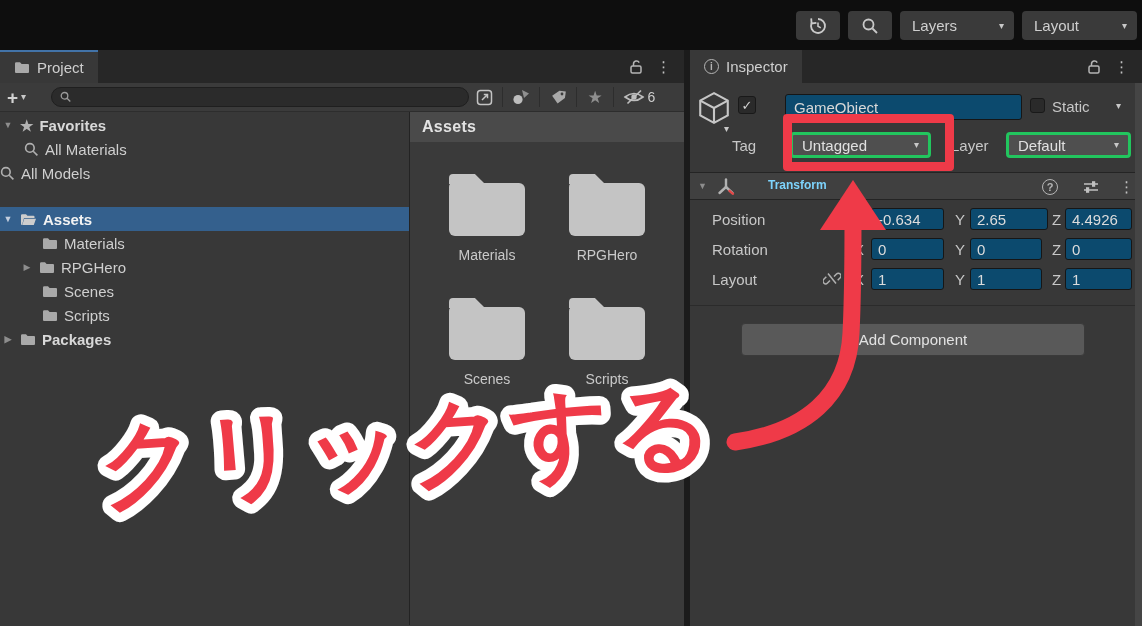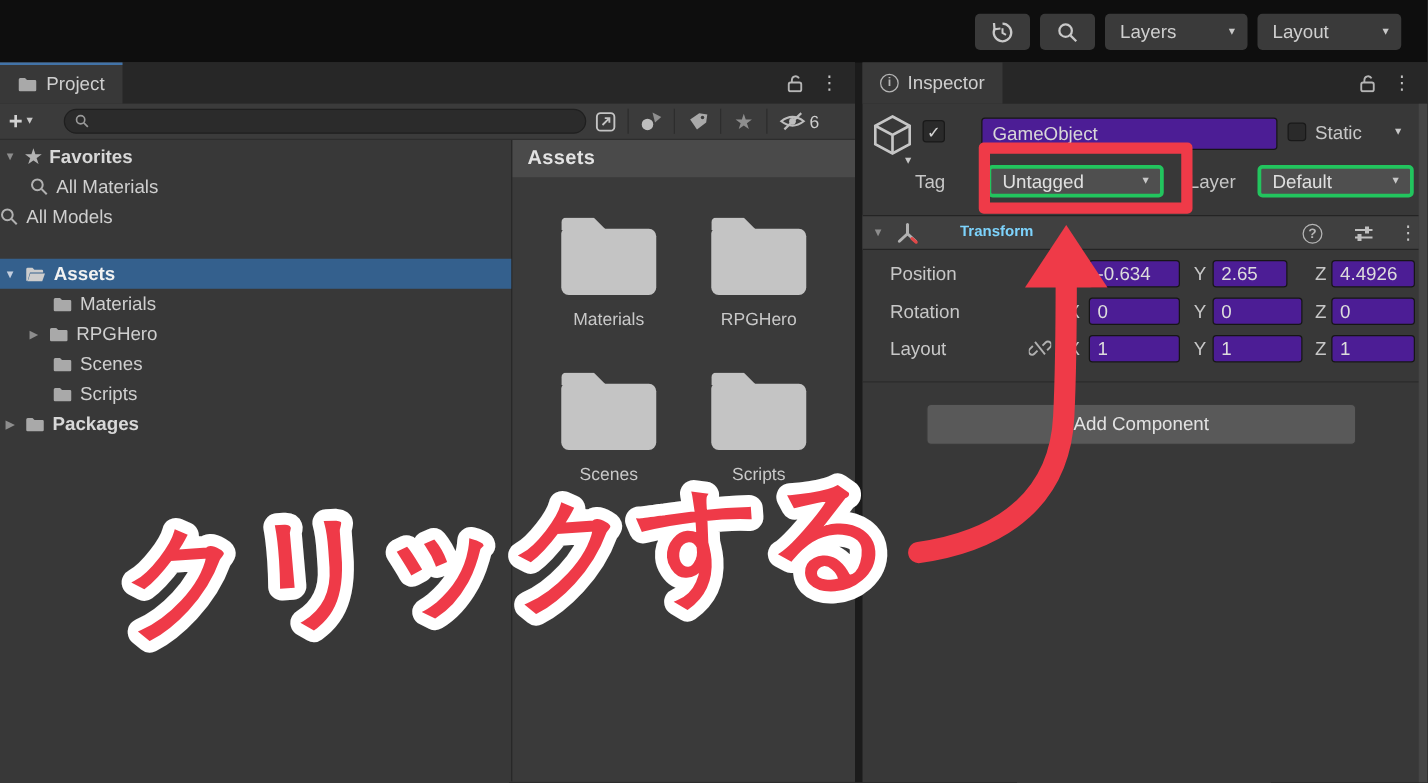--- a/index.html
+++ b/index.html
@@ -7,21 +7,21 @@
   body {
     position: relative;
     background:#1b1b1b;
     font-family:"Liberation Sans", sans-serif;
     overflow:hidden;
     color:#c9c9c9;
     -webkit-font-smoothing: antialiased;
   }
   
   .topbar { position:absolute; left:0; top:0; width:1142px; height:50px; background:#0e0e0e; }
-  .topbar-right { position:absolute; right:21px; top:11px; display:flex; gap:8px; }
+  .topbar-right { position:absolute; right:5px; top:11px; display:flex; gap:8px; }
   .tb-btn { height:29px; background:#3a3a3a; border-radius:4px; display:flex; align-items:center; justify-content:center; color:#cfcfcf; }
   .tb-icon-btn { width:44px; }
   .tb-dd { padding:0 10px 0 12px; font-size:15px; justify-content:space-between; }
   .tb-dd.layers { width:114px; }
   .tb-dd.layout { width:115px; }
   .caret { font-size:10px; color:#c8c8c8; line-height:1; }
   
   .panel { position:absolute; background:#383838; }
   .tabbar { height:33px; background:#272727; display:flex; align-items:stretch; }
   .tab { background:#383838; display:flex; align-items:center; gap:7px; padding:0 14px; font-size:15px; color:#cfcfcf; position:relative; }
@@ -52,21 +52,21 @@
   .abody { flex:1; background:#3a3a3a; position:relative; }
   .fcell { position:absolute; width:112px; display:flex; flex-direction:column; align-items:center; }
   .bigfolder { width:76px; height:53px; background:#c4c4c4; border-radius:4px 6px 6px 6px; position:relative; margin-top:13px; }
   .bigfolder::before { content:""; position:absolute; top:-9px; left:0; width:36px; height:10px; background:#c4c4c4; border-radius:4px 2px 0 0; clip-path:polygon(0 0,72% 0,100% 100%,0 100%); }
   .flabel { margin-top:11px; font-size:14px; color:#c9c9c9; }
   
   .inspector { left:690px; top:50px; width:452px; height:576px; }
   .insp-scroll { position:absolute; right:0; top:33px; width:7px; height:543px; background:#454545; }
   .abs { position:absolute; }
   .lbl { font-size:15px; color:#c7c7c7; }
-  .field { background:#4c1d95; border:1px solid #161616; border-radius:3px; height:22px; font-size:15px; color:#dcdcdc; display:flex; align-items:center; padding-left:6px; }
+  .field { background:#0c4a6e; border:1px solid #161616; border-radius:3px; height:22px; font-size:15px; color:#dcdcdc; display:flex; align-items:center; padding-left:6px; }
   .namefield { height:26px; width:237px; padding-left:8px; }
   .namefield input { background:transparent; border:none; outline:none; color:#d8d8d8; font-size:15px; width:100%; font-family:"Liberation Sans",sans-serif; }
   .checkbox { background:#2a2a2a; border:1px solid #191919; border-radius:3px; display:flex; align-items:center; justify-content:center; color:#d2d2d2; }
   .dropdown { background:#4f4f4f; border:3px solid #22c55e; border-radius:4px; height:26px; display:flex; align-items:center; justify-content:space-between; padding:0 9px; font-size:15px; color:#e0e0e0; }
   .thdr { left:0; top:122px; width:445px; height:28px; background:#404040; border-top:1px solid #242424; border-bottom:1px solid #242424; }
   .thdr .title { position:absolute; left:78px; top:5px; font-size:12px; font-weight:bold; color:#7dd3fc; }
   .circle-ico { width:16px; height:16px; border:1.5px solid #b5b5b5; border-radius:50%; display:flex; align-items:center; justify-content:center; font-size:11px; color:#b5b5b5; font-weight:bold; }
   .sect-line { left:0; top:255px; width:445px; height:1px; background:#2b2b2b; }
   .addbtn { left:51px; top:273px; width:344px; height:33px; background:#595959; border:1px solid #3a3a3a; border-radius:4px; display:flex; align-items:center; justify-content:center; font-size:15px; color:#e2e2e2; }
   
@@ -327,21 +327,21 @@
     </svg>
     <span class="abs dots" style="left:429px; top:6px">⋮</span>
   </div>
 
   <span class="abs lbl" style="left:22px; top:161px">Position</span>
   <span class="abs lbl" style="left:164px; top:161px">X</span>
   <div class="abs field" style="left:181px; top:158px; width:73px">
       <span>-0.634</span>
     </div>
   <span class="abs lbl" style="left:265px; top:161px">Y</span>
-  <div class="abs field" style="left:280px; top:158px; width:60px">
+  <div class="abs field" style="left:280px; top:158px; width:78px">
       <span>2.65</span>
     </div>
   <span class="abs lbl" style="left:362px; top:161px">Z</span>
   <div class="abs field" style="left:375px; top:158px; width:67px">
       <span>4.4926</span>
     </div>
 
   <span class="abs lbl" style="left:22px; top:191px">Rotation</span>
   <span class="abs lbl" style="left:164px; top:191px">X</span>
   <div class="abs field" style="left:181px; top:188px; width:73px">

